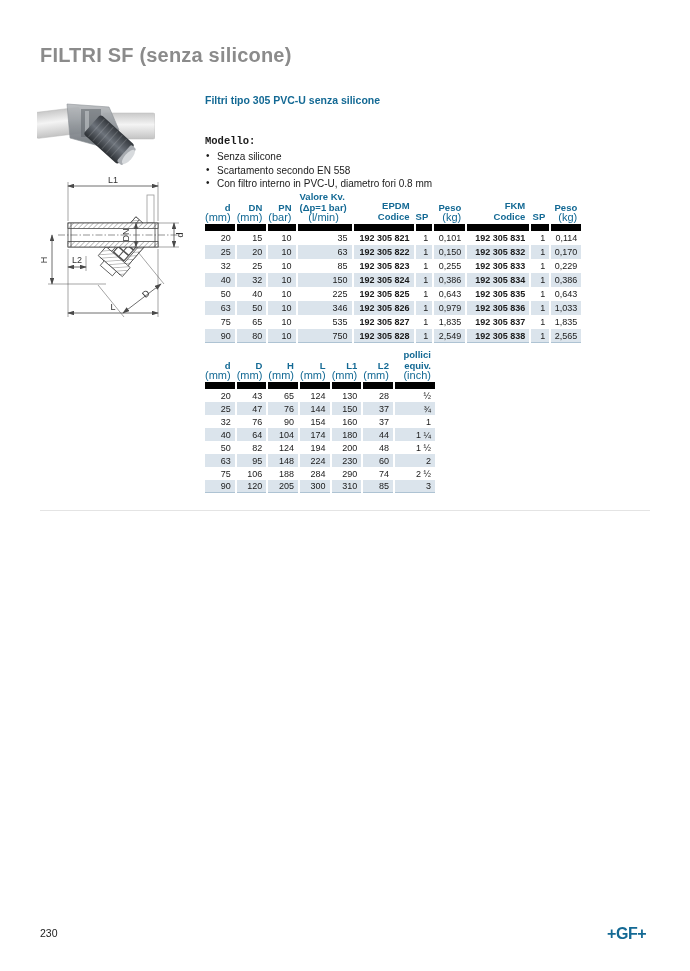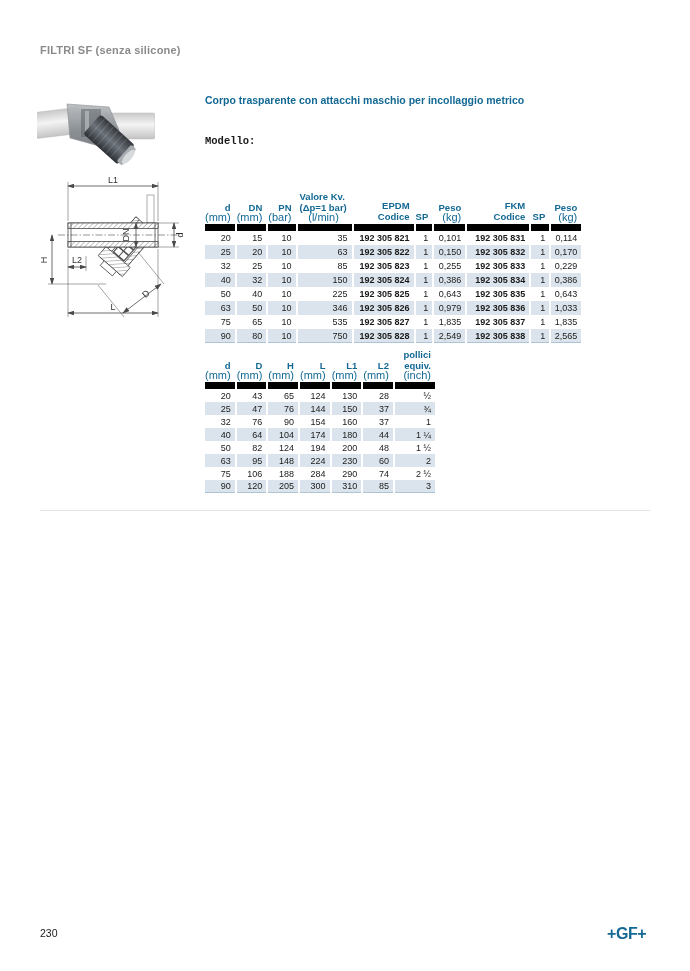--- a/index.html
+++ b/index.html
@@ -4,21 +4,21 @@
 <style>
   * { margin: 0; padding: 0; box-sizing: border-box; }
   html,body { background:#ffffff; }
   body { font-family: "Liberation Sans", sans-serif; color:#1a1a1a; }
   .page {
     position: relative; width: 690px; height: 971px; margin: 0 auto;
     background: #ffffff; overflow: hidden;
   }
   .page-title {
     position: absolute; left: 40px; top: 44px;
-    font-size: 11px; font-weight: bold; color: #8b8b8b; letter-spacing: 0.2px;
+    font-size: 20px; font-weight: bold; color: #8b8b8b; letter-spacing: 0.2px;
   }
   .photo-box { position: absolute; left: 37px; top: 92px; width: 118px; height: 80px; }
   .drawing-box { position: absolute; left: 40px; top: 172px; width: 150px; height: 172px; }
 
   .intro { position: absolute; left: 205px; top: 93px; width: 450px; }
   .intro-line { font-size: 10.5px; font-weight: bold; color: #136994; line-height: 14px; }
   .model-label { margin-top: 28px; font-size: 10.5px; font-weight: bold; color: #1a1a1a; font-family: Liberation Mono, monospace; }
   .bullets { margin-top: 3px; list-style: none; }
   .bullets li { position: relative; padding-left: 12px; font-size: 10px; line-height: 13.5px; color:#1a1a1a; }
   .bullets li::before { content: "•"; position: absolute; left: 1px; top: -1px; font-size: 10px; }
@@ -172,22 +172,27 @@
         <text transform="rotate(-90 143 63)" x="143" y="63" text-anchor="middle">d</text>
         <text transform="rotate(-90 7 88)" x="7" y="88" text-anchor="middle">H</text>
         <text x="37" y="91" text-anchor="middle">L2</text>
         <text transform="rotate(-42 108 124)" x="108" y="124" text-anchor="middle">D</text>
         <text x="73" y="138" text-anchor="middle">L</text>
       </g>
     </svg>
   </div>
 
   <div class="intro">
-    <div class="intro-line">Corpo trasparente con attacchi maschio per incollaggio metrico</div>
+    <div class="intro-line">Filtri tipo 305 PVC-U senza silicone</div>
     <div class="model-label">Modello:</div>
+    <ul class="bullets">
+      <li>Senza silicone</li>
+      <li>Scartamento secondo EN 558</li>
+      <li>Con filtro interno in PVC-U, diametro fori 0.8 mm</li>
+    </ul>
   </div>
 
   <table class="tbl tbl-kv">
     <colgroup>
       <col style="width:24px">
         <col style="width:22px">
         <col style="width:24px">
         <col style="width:54px">
       <col style="width:60px">
         <col style="width:16px">

